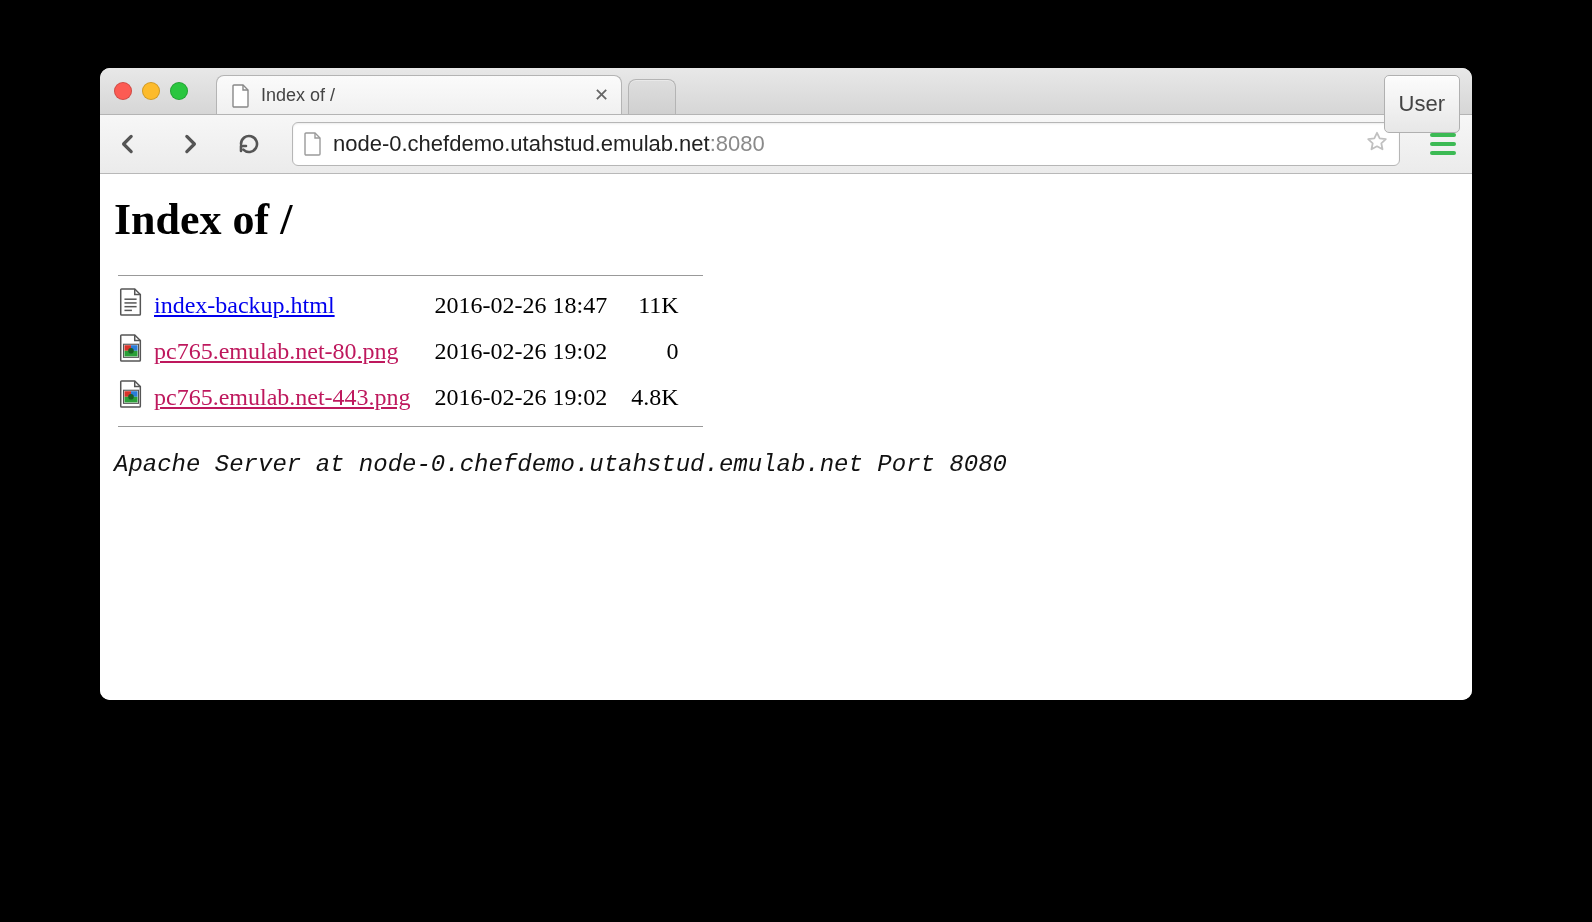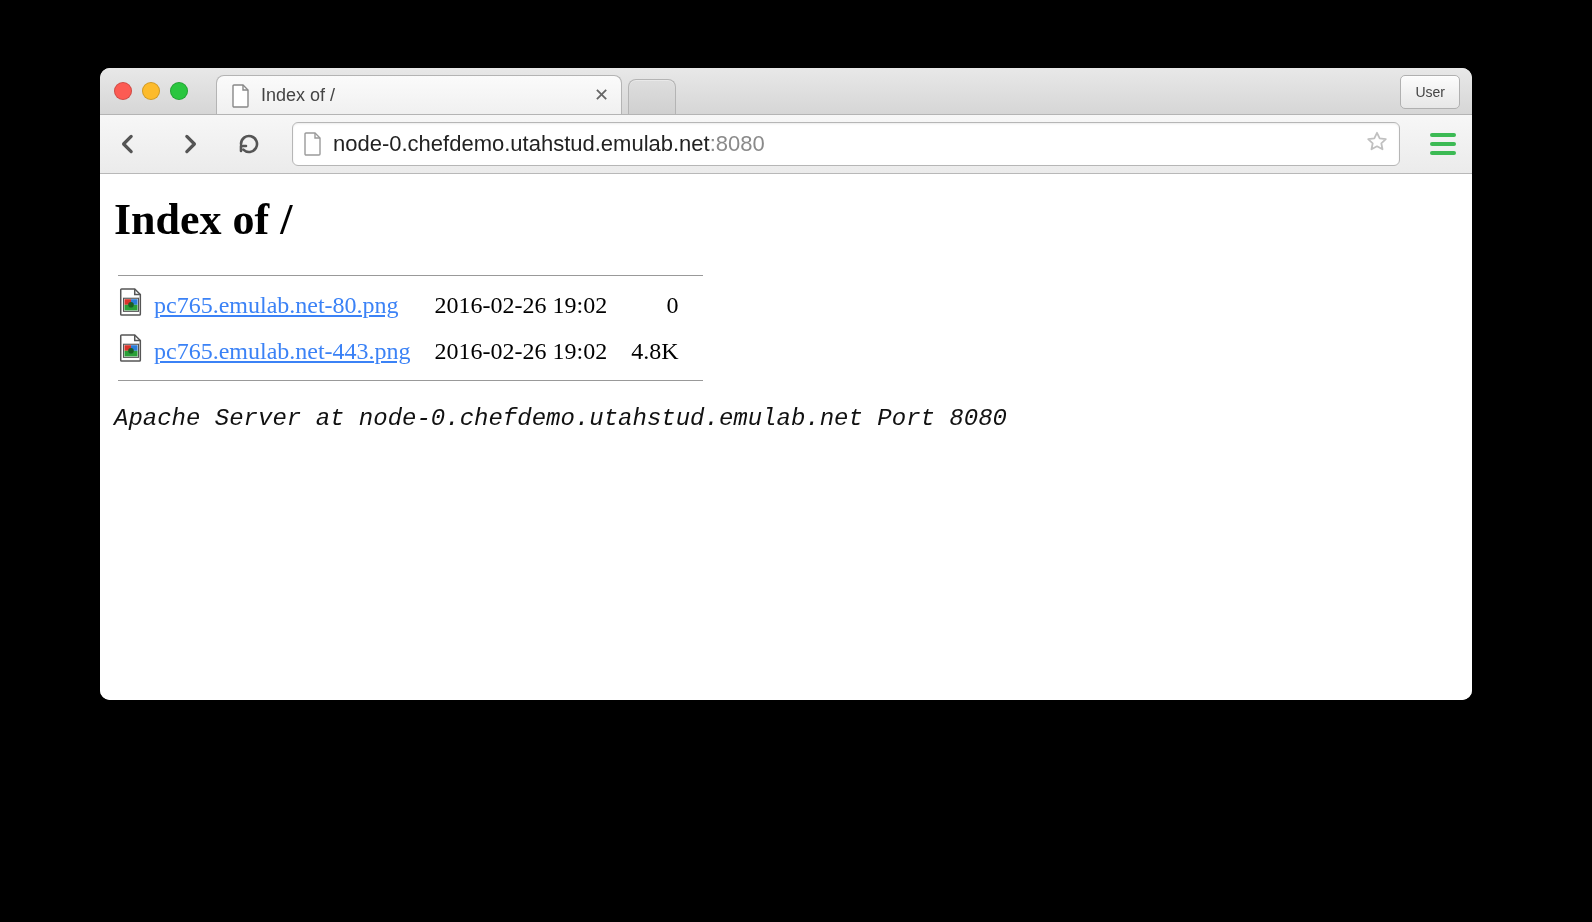--- a/index.html
+++ b/index.html
@@ -101,25 +101,25 @@
     border: 1px solid #b4b4b4;
     border-bottom: none;
     border-radius: 8px 8px 0 0;
     box-shadow: inset 0 1px 0 #e9e9e9;
   }
   .user-button {
     position: absolute;
     right: 12px;
     top: 7px;
     height: 32px;
-    padding: 0 14px;
+    padding: 12px 14px;
     background: linear-gradient(#fcfcfc, #e7e7e7);
     border: 1px solid #b0b0b0;
     border-radius: 5px;
-    font-size: 14px;
+    font-size: 22px;
     color: #444;
     display: flex;
     align-items: center;
     cursor: pointer;
     box-shadow: 0 1px 0 rgba(255,255,255,0.6) inset;
   }
 
   
   .toolbar {
     height: 58px;
@@ -214,21 +214,21 @@
     white-space: nowrap;
   }
   table.dir th.name-col { color: #0000ee; }
   table.dir td {
     padding: 6px 20px 6px 4px;
     vertical-align: middle;
     white-space: nowrap;
   }
   table.dir td.size { text-align: right; }
   table.dir td.iconcell { padding-right: 6px; }
-  table.dir a.filelink { color: #3b82f6; text-decoration: underline; }
+  table.dir a.filelink { color: #be185d; text-decoration: underline; }
   table.dir a.bluelink { color: #0000ee; }
   table.dir hr {
     border: none;
     border-top: 1px solid #999;
     margin: 0;
   }
   .divider-row td { padding: 4px 0; }
   address.footer {
     font-style: italic;
     font-size: 24px;
@@ -324,20 +324,36 @@
       <table class="dir">
         <thead>
           <tr class="divider-row">
               <td colspan="5">
                 <hr>
               </td>
             </tr>
         </thead>
         <tbody id="listing-body">
 
+        <tr>
+              <td class="iconcell"><span class="ficon">
+  <svg viewBox="0 0 26 30" width="26" height="28">
+    <path d="M3 1h14l6 6v21a1 1 0 0 1-1 1H3a1 1 0 0 1-1-1V2a1 1 0 0 1 1-1z" fill="#fff" stroke="#555" stroke-width="1.6"></path>
+    <path d="M17 1v6h6" fill="none" stroke="#555" stroke-width="1.6"></path>
+    <line x1="6" y1="12" x2="19" y2="12" stroke="#555" stroke-width="1.6"></line>
+    <line x1="6" y1="16" x2="19" y2="16" stroke="#555" stroke-width="1.6"></line>
+    <line x1="6" y1="20" x2="19" y2="20" stroke="#555" stroke-width="1.6"></line>
+    <line x1="6" y1="24" x2="14" y2="24" stroke="#555" stroke-width="1.6"></line>
+  </svg>
+</span></td>
+              <td><a href="#" class="filelink bluelink">index-backup.html</a></td>
+              <td>2016-02-26 18:47</td>
+              <td class="size">11K</td>
+              <td></td>
+            </tr>
             <tr>
               <td class="iconcell"><span class="ficon">
   <svg viewBox="0 0 26 30" width="26" height="28">
     <path d="M3 1h14l6 6v21a1 1 0 0 1-1 1H3a1 1 0 0 1-1-1V2a1 1 0 0 1 1-1z" fill="#fff" stroke="#555" stroke-width="1.6"></path>
     <path d="M17 1v6h6" fill="none" stroke="#555" stroke-width="1.6"></path>
     <rect x="5" y="11" width="16" height="14" fill="#fff" stroke="#555" stroke-width="1.2"></rect>
     <rect x="6" y="12" width="7" height="6" fill="#d9332a"></rect>
     <rect x="13" y="12" width="7" height="6" fill="#2a7cd9"></rect>
     <rect x="6" y="18" width="14" height="6" fill="#2aa038"></rect>
     <circle cx="13" cy="18" r="3" fill="#1a5f24"></circle>

